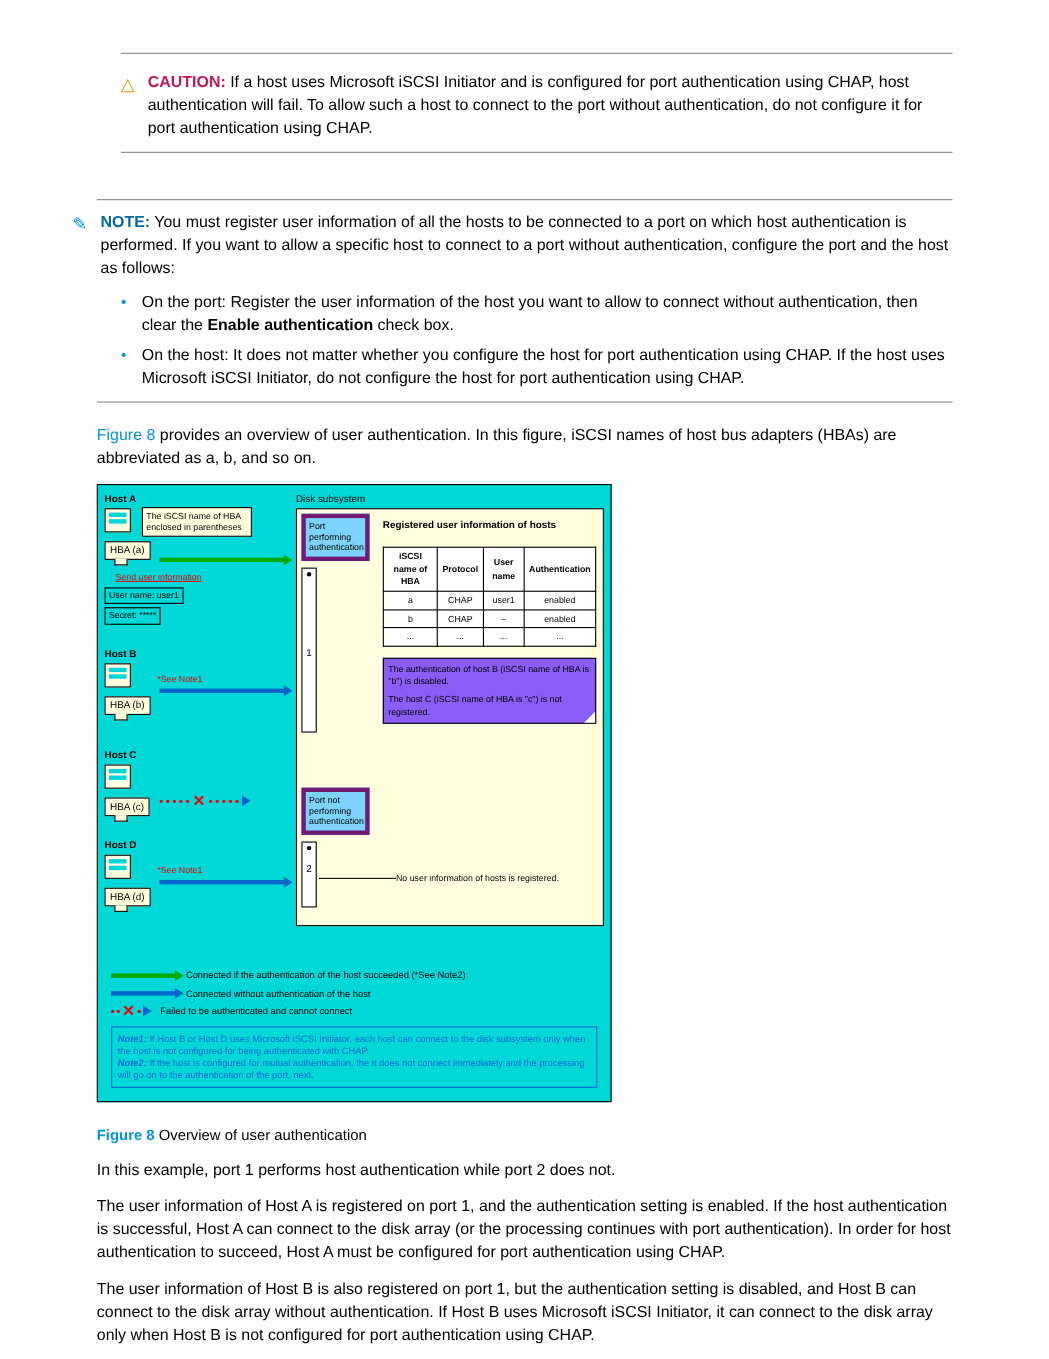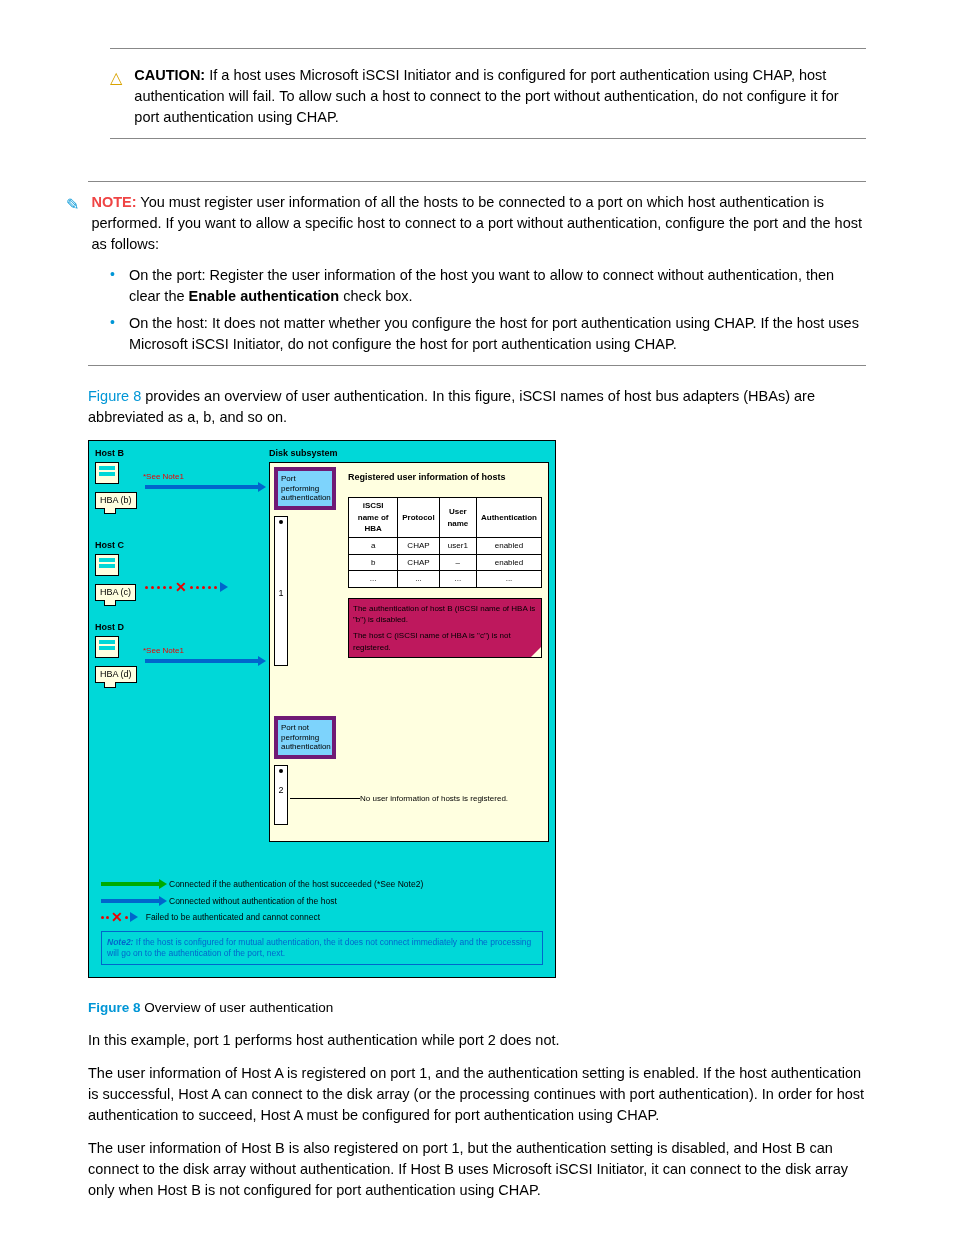--- a/index.html
+++ b/index.html
@@ -10,22 +10,22 @@
     color: #000;
     width: 954px;
     padding: 40px 88px 40px 88px;
   }
   .rule { border-top: 1px solid #888; margin: 8px 0 16px 0; }
   .rule-thin { border-top: 1px solid #888; margin: 10px 0; }
   .caution-block, .note-block { display: flex; gap: 12px; margin-bottom: 10px; }
   .caution-block { padding-left: 22px; }
   .caution-icon { color: #d9a300; font-size: 16px; flex: 0 0 auto; margin-top: 1px; }
   .note-icon { color: #0096d6; font-size: 16px; flex: 0 0 auto; margin-top: 1px; }
-  .caution-label { color: #000000; font-weight: bold; }
-  .note-label { color: #ef4444; font-weight: bold; }
+  .caution-label { color: #be185d; font-weight: bold; }
+  .note-label { color: #0369a1; font-weight: bold; }
   .bullets { margin: 0 0 10px 22px; }
   .bullet-row { display: flex; gap: 14px; margin-bottom: 6px; }
   .bullet-dot { color: #0096d6; font-size: 14px; line-height: 1.4; }
   .link { color: #0096d6; }
   .para { margin-bottom: 12px; }
   .fig-label { color: #0096d6; font-weight: bold; }
 
   
   .figure {
     background: #00d8d8;
@@ -33,21 +33,21 @@
     width: 468px;
     padding: 6px;
     font-family: Arial, sans-serif;
     font-size: 9px;
     margin-bottom: 6px;
     position: relative;
   }
   .fig-top { display: flex; gap: 6px; }
   .hosts-col { width: 168px; }
   .disk-col { flex: 1; }
-  .section-label { font-size: 9px; font-weight: bold; margin-bottom: 2px; }
+  .section-label { font-size: 9px; font-weight: normal; margin-bottom: 2px; }
   .host-block { margin-bottom: 20px; position: relative; }
   .host-name { font-size: 9px; font-weight: bold; }
   .computer {
     width: 24px; height: 22px; background: #ffffe0; border: 1px solid #000;
     position: relative; margin: 2px 0;
   }
   .computer::before {
     content: ''; position: absolute; top: 3px; left: 3px; right: 3px; height: 4px;
     background: #00d8d8;
   }
@@ -82,21 +82,21 @@
     border: 1px solid #000; background: #fff; width: 14px; height: 150px;
     position: relative; text-align: center; padding-top: 70px; font-size: 9px;
     margin-bottom: 10px;
   }
   .port-tube-2 { height: 60px; padding-top: 18px; }
   .port-dot { position: absolute; top: 3px; left: 4px; width: 4px; height: 4px; background: #000; border-radius: 50%; }
   .reg-table-wrap { position: absolute; left: 78px; top: 8px; right: 6px; }
   .reg-title { font-weight: bold; font-size: 9px; margin-bottom: 13px; }
   .reg-table { border-collapse: collapse; font-size: 8px; width: 100%; }
   .reg-table th, .reg-table td { border: 1px solid #000; padding: 2px 4px; text-align: center; background: #fff; }
-  .auth-notes { font-size: 8px; margin-top: 10px; border: 1px solid #000; background:#be185d; padding: 4px; position: relative;}
+  .auth-notes { font-size: 8px; margin-top: 10px; border: 1px solid #000; background:#8b5cf6; padding: 4px; position: relative;}
   .auth-notes::after{ content:''; position:absolute; right:0; bottom:0; width:0;height:0;border-style:solid;border-width:0 0 10px 10px; border-color: transparent transparent #ffffe0 transparent;}
   .no-user-info { position: absolute; left: 90px; top: 330px; font-size: 8px; }
   .nui-line{ position:absolute; left:20px; top:335px; width:70px; border-top:1px solid #000;}
   .legend { margin-top: 30px; padding: 6px; font-size: 8.5px; }
   .legend-row { display: flex; align-items: center; gap: 8px; margin-bottom: 4px; }
   .arrow { height: 6px; width: 60px; position: relative; }
   .arrow-green { background: linear-gradient(to right, #0a0, #0a0); height:4px; }
   .arrow-green::after{content:'';position:absolute;right:-6px;top:-3px;border-left:8px solid #0a0;border-top:5px solid transparent;border-bottom:5px solid transparent;}
   .arrow-blue { background: #06c; height:4px;}
   .arrow-blue::after{content:'';position:absolute;right:-6px;top:-3px;border-left:8px solid #06c;border-top:5px solid transparent;border-bottom:5px solid transparent;}
@@ -152,20 +152,32 @@
 <div class="rule-thin"></div>
 
 <p class="para" style="margin-top:20px;">
   <span class="link">Figure 8</span><span> provides an overview of user authentication. In this figure, iSCSI names of host bus adapters (HBAs) are abbreviated as a, b, and so on.</span>
 </p>
 
 <div class="figure">
   <div class="fig-top">
     <div class="hosts-col">
 
+      <div class="host-block">
+        <div class="host-name">Host A</div>
+        <div style="display:flex;gap:6px;">
+          <div class="computer"></div>
+          <div class="iscsi-note">The iSCSI name of HBA enclosed in parentheses</div>
+        </div>
+        <div class="hba-box">HBA (a)</div>
+        <div class="send-info">Send user information</div>
+        <div class="user-box">User name: user1</div><br>
+        <div class="user-box">Secret: *****</div>
+        <div class="conn-arrow conn-green" style="left:50px; top:60px; width:115px;"></div>
+      </div>
 
       <div class="host-block">
         <div class="host-name">Host B</div>
         <div class="computer"></div>
         <span class="see-note" style="left:48px;top:24px;">*See Note1</span>
         <div class="hba-box">HBA (b)</div>
         <div class="conn-arrow conn-blue" style="left:50px; top:38px; width:115px;"></div>
       </div>
 
       <div class="host-block" style="margin-top:30px;">
@@ -262,20 +274,21 @@
       <div class="arrow-fail">
         <span class="fdot"></span>
           <span class="fdot"></span>
         <span class="fx">✕</span>
         <span class="fdot"></span>
         <span class="ftri"></span>
       </div>
       <span>Failed to be authenticated and cannot connect</span>
     </div>
     <div class="notes-box">
+      <div><b><i>Note1:</i></b><span> If Host B or Host D uses Microsoft iSCSI Initiator, each host can connect to the disk subsystem only when the host is </span><i>not</i><span> configured for being authenticated with CHAP.</span></div>
       <div><b><i>Note2:</i></b><span> If the host is configured for mutual authentication, the it does not connect immediately and the processing will go on to the authentication of the port, next.</span></div>
     </div>
   </div>
 </div>
 
 <p style="font-size:13.5px; margin-bottom:12px;margin-top:20px;">
   <span class="fig-label">Figure 8</span><span> Overview of user authentication</span>
 </p>
 
 <p class="para">In this example, port 1 performs host authentication while port 2 does not.</p>

